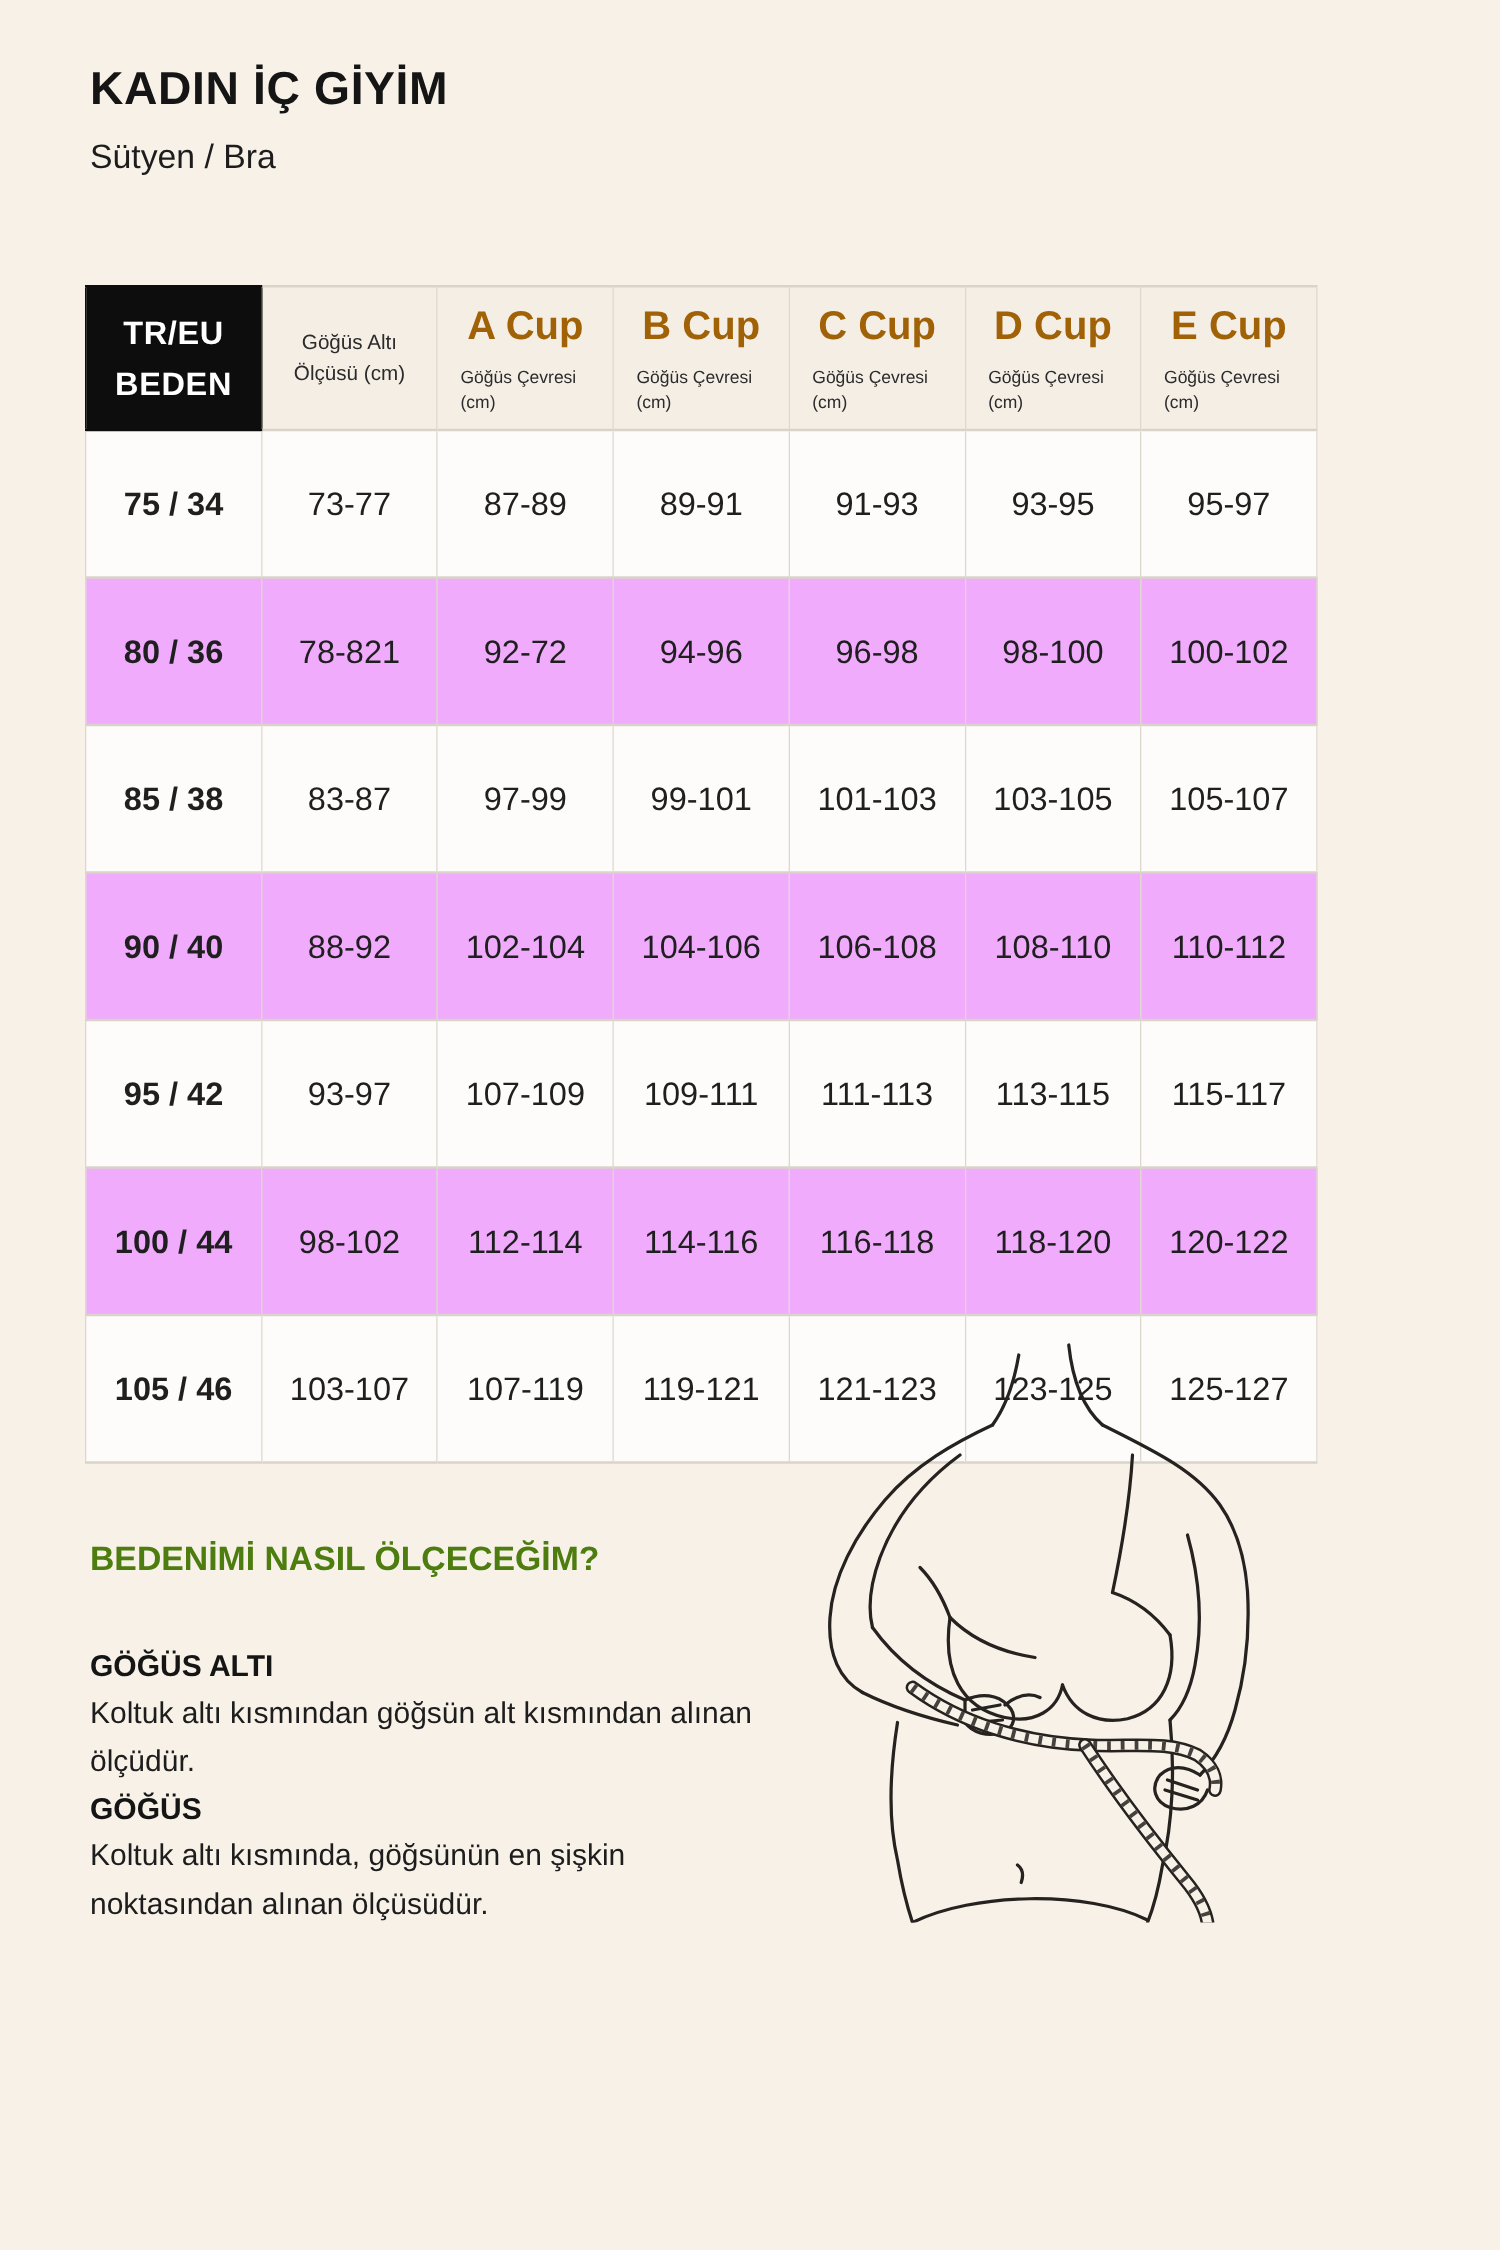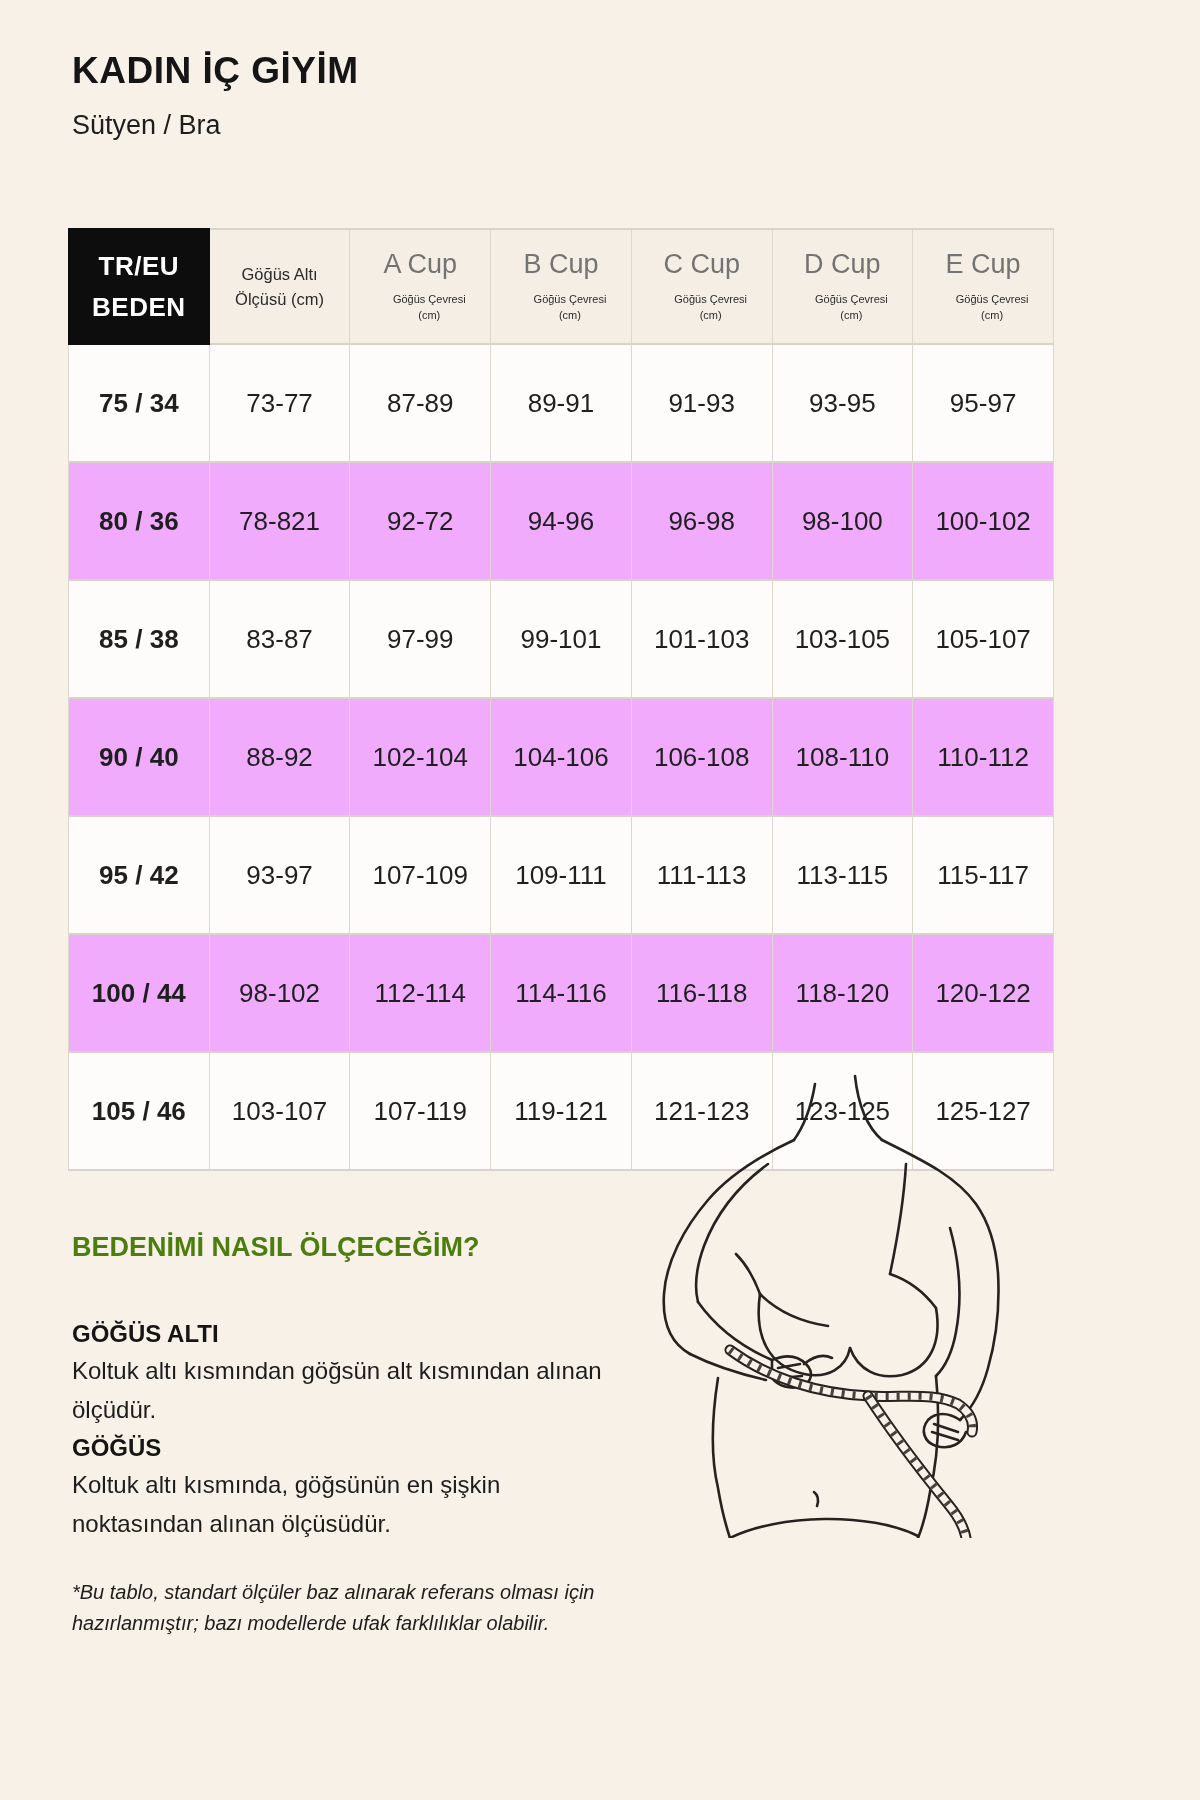--- a/index.html
+++ b/index.html
@@ -36,22 +36,22 @@
   .size-table tr.cream td{background:#f0abfc;}
 
   th.corner{
     background:#0d0d0d !important;color:#ffffff;
     font-size:26px;font-weight:700;line-height:1.55;letter-spacing:.5px;
     border-color:#0d0d0d !important;
   }
   th.underbust-h{
     font-weight:400;font-size:16.5px;color:#2b2b2b;line-height:1.5;
   }
-  th.cup-th .cup-name{font-size:27px;font-weight:400;color:#737373;margin-bottom:12px;}
-  th.cup-th .cup-sub{font-size:11px;font-weight:400;color:#2b2b2b;line-height:1.45;text-align:center;padding-left:18px;}
+  th.cup-th .cup-name{font-size:32px;font-weight:700;color:#a16207;margin-bottom:12px;}
+  th.cup-th .cup-sub{font-size:14px;font-weight:400;color:#2b2b2b;line-height:1.45;text-align:left;padding-left:18px;}
   td.size-cell{font-weight:700;font-size:26px;color:#111;}
 
   .guide{position:absolute;left:72px;top:1232px;width:565px;}
   .guide-heading{font-size:27px;font-weight:700;color:#4d7c0f;margin:0 0 52px 0;}
   .guide-sec-title{font-size:24px;font-weight:800;color:#151515;margin:0;line-height:1.55;}
   .guide-sec-text{font-size:24px;font-weight:400;color:#1d1d1d;margin:0;line-height:1.6;}
   .guide-footnote{
     font-size:20px;font-style:italic;color:#1d1d1d;line-height:1.55;margin-top:34px;
   }
 
@@ -175,21 +175,20 @@
     <div>
       <p class="guide-sec-title">GÖĞÜS ALTI</p>
       <p class="guide-sec-text">Koltuk altı kısmından göğsün alt kısmından alınan ölçüdür.</p>
     </div>
 
     <div>
       <p class="guide-sec-title">GÖĞÜS</p>
       <p class="guide-sec-text">Koltuk altı kısmında, göğsünün en şişkin noktasından alınan ölçüsüdür.</p>
     </div>
 
-    <div class="guide-footnote">*Bu tablo, standart ölçüler baz alınarak referans olması için hazırlanmıştır; bazı modellerde ufak farklılıklar olabilir.</div>
   </div>
 
   <div class="figure-wrap">
     <svg width="400" height="470" viewBox="0 0 400 470" xmlns="http://www.w3.org/2000/svg">
 
       <path class="ln" d="M197,16 C193,40 186,58 176,72"></path>
       <path class="ln" d="M237,8 C240,36 248,58 264,72"></path>
 
       <path class="ln" d="M264,72 C304,92 338,108 358,136 C372,156 378,178 380,205 C382,240 378,272 370,300 C364,322 354,340 342,352"></path>
 

